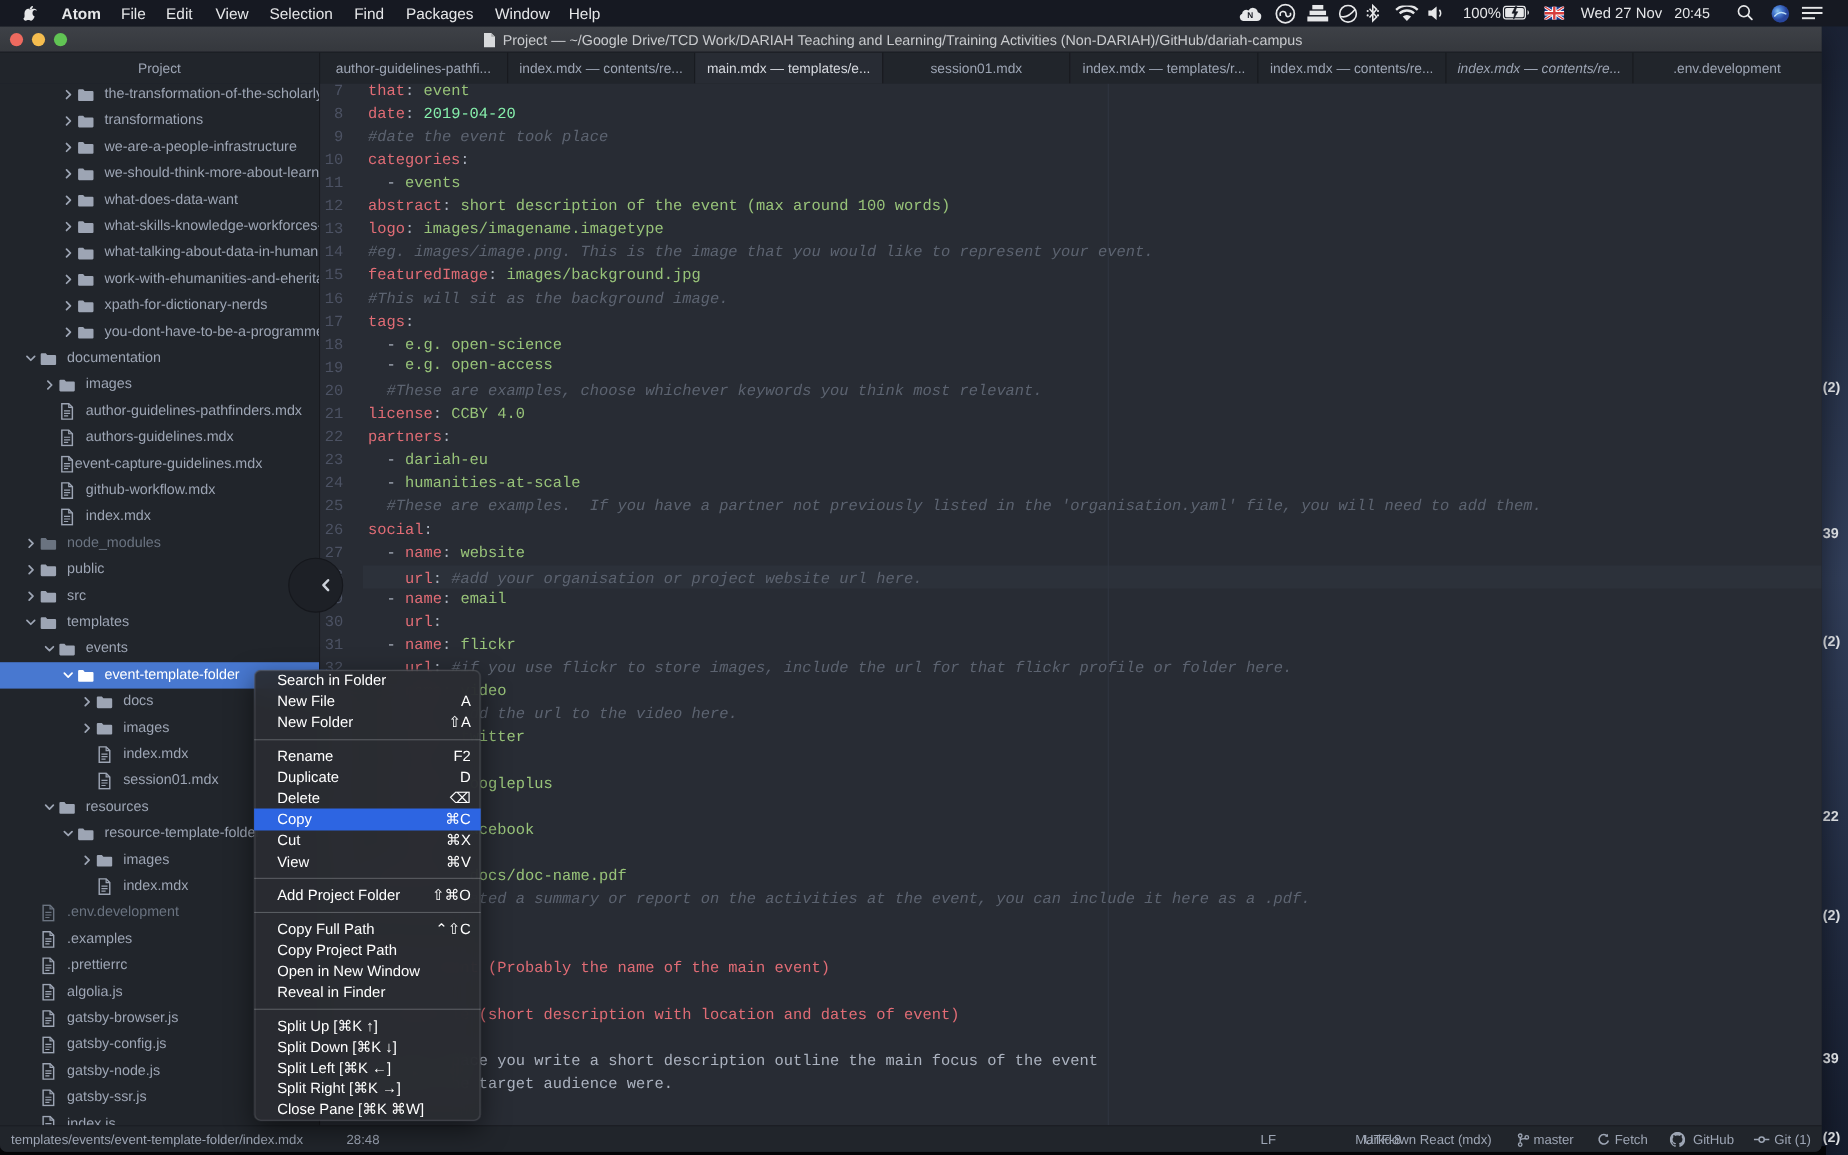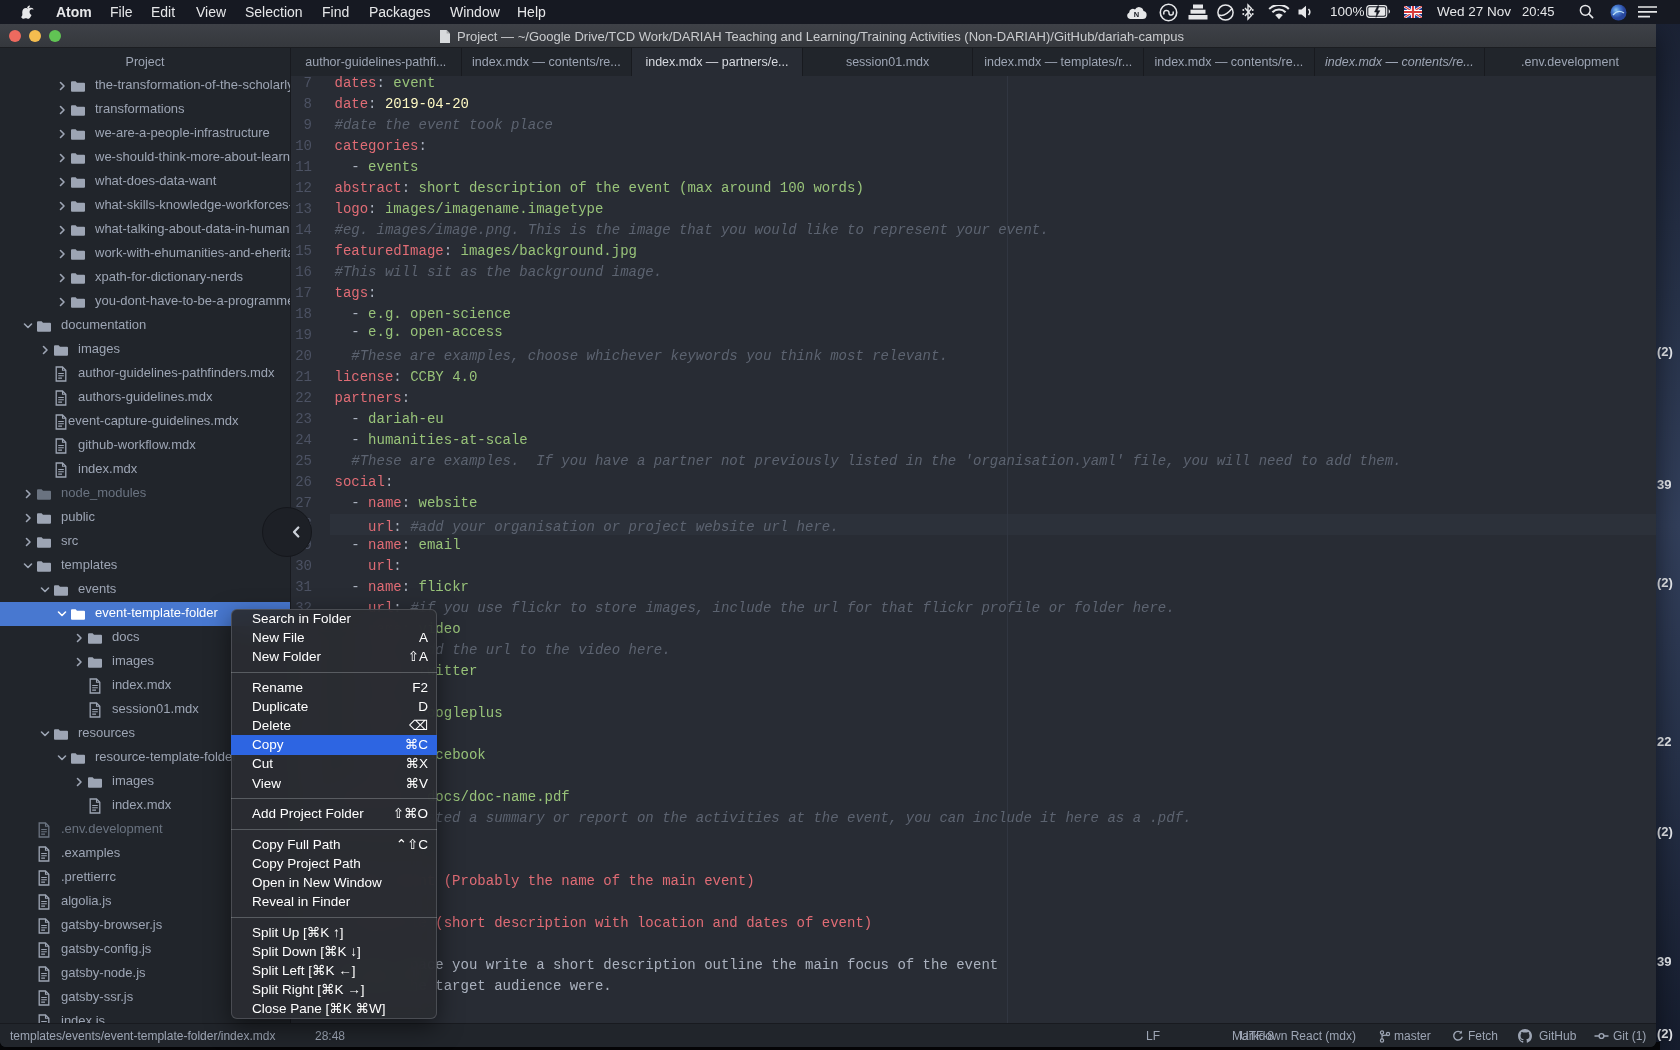--- a/index.html
+++ b/index.html
@@ -21,21 +21,21 @@
 .tl.sel{color:#fff}
 .tl.dim{color:#6a7380}
 .ic{position:absolute}
 .selrow{position:absolute;left:0;width:290px;height:24px;background:#4878d0}
 #sidedivider{position:absolute;left:290px;top:52px;width:1px;height:947px;background:#181a1f}
 #editor{position:absolute;left:291px;top:52px;width:1365px;height:947px;background:#282c34;overflow:hidden}
 #wrapguide{position:absolute;left:715.5px;top:0;width:1px;height:947px;background:#313641}
 #curline{position:absolute;left:39px;top:437.5px;width:1326px;height:21px;background:#2c313a}
 .gl{position:absolute;left:0;width:21px;text-align:right;font-family:"Liberation Mono",monospace;font-size:14px;line-height:21px;color:#4c5263}
 .cl{position:absolute;left:43.5px;font-family:"Liberation Mono",monospace;font-size:14px;line-height:21px;white-space:pre;color:#abb2bf}
-.k{color:#e06c75} .s{color:#98c379} .n{color:#fef9c3} .p{color:#abb2bf} .t{color:#abb2bf}
+.k{color:#e06c75} .s{color:#98c379} .n{color:#86efac} .p{color:#abb2bf} .t{color:#abb2bf}
 .c{color:#5c6370;font-style:italic} .h{color:#e06c75}
 #toggle{position:absolute;left:262px;top:483px;width:50px;height:50px;border-radius:25px;background:#1d2026;border:1px solid #15171c;z-index:5}
 #togglechev{position:absolute;left:290px;top:501px;width:12px;height:14px;z-index:6}
 #statusbar{position:absolute;left:0;top:999px;width:1656px;height:24px;background:#21252b;border-top:1px solid #181a1f;border-radius:0 0 6px 6px;font-size:12px;color:#9da5b4}
 .sbl{position:absolute;top:4.5px}
 #ctxmenu{position:absolute;left:231px;top:609px;width:206px;height:410px;background:rgba(42,44,49,0.93);border:1px solid rgba(125,128,134,0.4);border-radius:6px;box-shadow:0 8px 24px rgba(0,0,0,.5);z-index:40;backdrop-filter:blur(12px)}
 .mi{position:absolute;left:231px;width:206px;height:19.3px;z-index:42;font-size:13.5px;color:#fff;line-height:19.3px}
 .mi span:first-child{position:absolute;left:21px}
 .mi .sc{position:absolute;right:9px;text-align:right}
 .mhl{position:absolute;left:231px;width:206px;height:19.3px;background:#2d65e2;z-index:41}
@@ -58,21 +58,21 @@
     <div class="tl-btn" style="left:49px;background:#61c454"></div>
     <svg style="position:absolute;left:438px;top:5px" width="14" height="15" viewBox="0 0 14 15">
         <path d="M2 1 L8.6 1 L12 4.4 L12 14 L2 14 Z" fill="#d8dadc"></path>
         <path d="M8.6 1 L8.6 4.4 L12 4.4" fill="#a9abad"></path>
       </svg>
     <div id="title">Project — ~/Google Drive/TCD Work/DARIAH Teaching and Learning/Training Activities (Non-DARIAH)/GitHub/dariah-campus</div>
   </div>
   <div id="tabbar">
       <div class="tab" style="left:290.0px;width:170.6px">author-guidelines-pathfi...</div>
       <div class="tab" style="left:460.6px;width:170.6px">index.mdx — contents/re...</div>
-      <div class="tab active" style="left:631.2px;width:170.6px">index.mdx — partners/e...</div>
+      <div class="tab active" style="left:631.2px;width:170.6px">main.mdx — templates/e...</div>
       <div class="tab" style="left:801.8px;width:170.6px">session01.mdx</div>
       <div class="tab" style="left:972.4px;width:170.6px">index.mdx — templates/r...</div>
       <div class="tab" style="left:1143.0px;width:170.6px">index.mdx — contents/re...</div>
       <div class="tab italic" style="left:1313.6px;width:170.6px">index.mdx — contents/re...</div>
       <div class="tab" style="left:1484.2px;width:170.6px">.env.development</div>
     </div>
   <div id="projhdr">Project</div>
   <div id="sidebar">
       <svg class="ic" style="left:57px;top:5px" width="10" height="10" viewBox="0 0 10 10">
         <path d="M3.5 1.5 L7 5 L3.5 8.5" stroke="#9da5b4" stroke-width="1.6" fill="none" stroke-linecap="round" stroke-linejoin="round"></path>
@@ -337,21 +337,21 @@
         <path d="M8.5 1 L8.5 4.3 L11.8 4.3" fill="none" stroke="#9da5b4" stroke-width="1.1"></path>
         <path d="M4.2 7.5 L9.8 7.5 M4.2 9.8 L9.8 9.8 M4.2 12.1 L8 12.1" stroke="#9da5b4" stroke-width="1.1"></path>
       </svg>
       <div class="tl" style="left:61px;top:937px">index.js</div>
     </div>
   <div id="sidedivider"></div>
   <div id="editor">
       <div id="curline"></div>
       <div id="wrapguide"></div>
       <div class="gl" style="top:-3.5px">7</div>
-      <div class="cl" style="top:-3.5px"><span class="k">dates</span><span class="p">: </span><span class="s">event</span></div>
+      <div class="cl" style="top:-3.5px"><span class="k">that</span><span class="p">: </span><span class="s">event</span></div>
       <div class="gl" style="top:17.5px">8</div>
       <div class="cl" style="top:17.5px"><span class="k">date</span><span class="p">: </span><span class="n">2019-04-20</span></div>
       <div class="gl" style="top:38.5px">9</div>
       <div class="cl" style="top:38.5px"><span class="c">#date the event took place</span></div>
       <div class="gl" style="top:59.5px">10</div>
       <div class="cl" style="top:59.5px"><span class="k">categories</span><span class="p">:</span></div>
       <div class="gl" style="top:80.5px">11</div>
       <div class="cl" style="top:80.5px"><span class="p">  - </span><span class="s">events</span></div>
       <div class="gl" style="top:101.5px">12</div>
       <div class="cl" style="top:101.5px"><span class="k">abstract</span><span class="p">: </span><span class="s">short description of the event (max around 100 words)</span></div>

